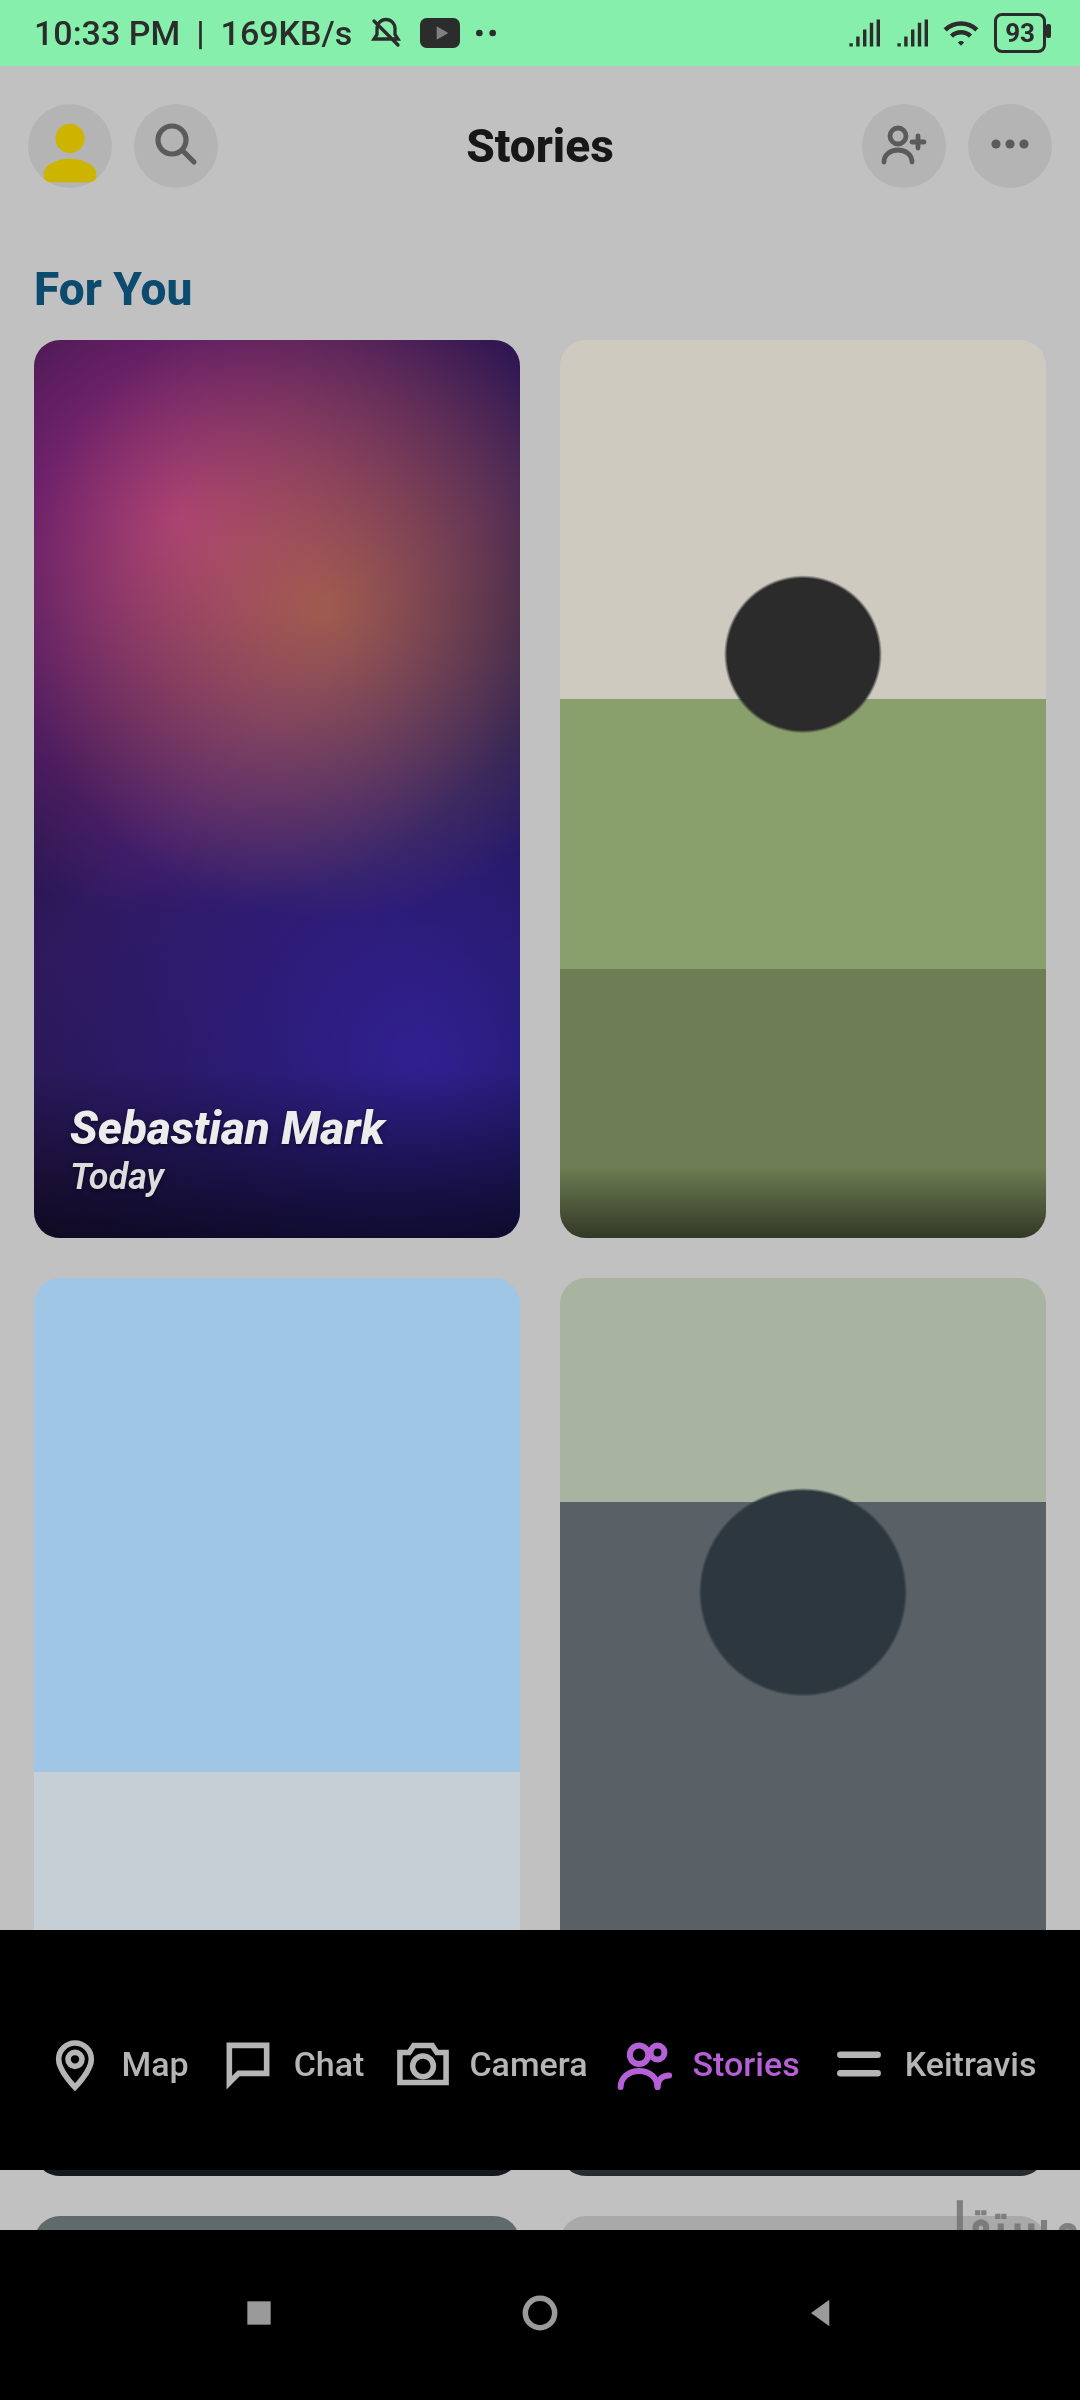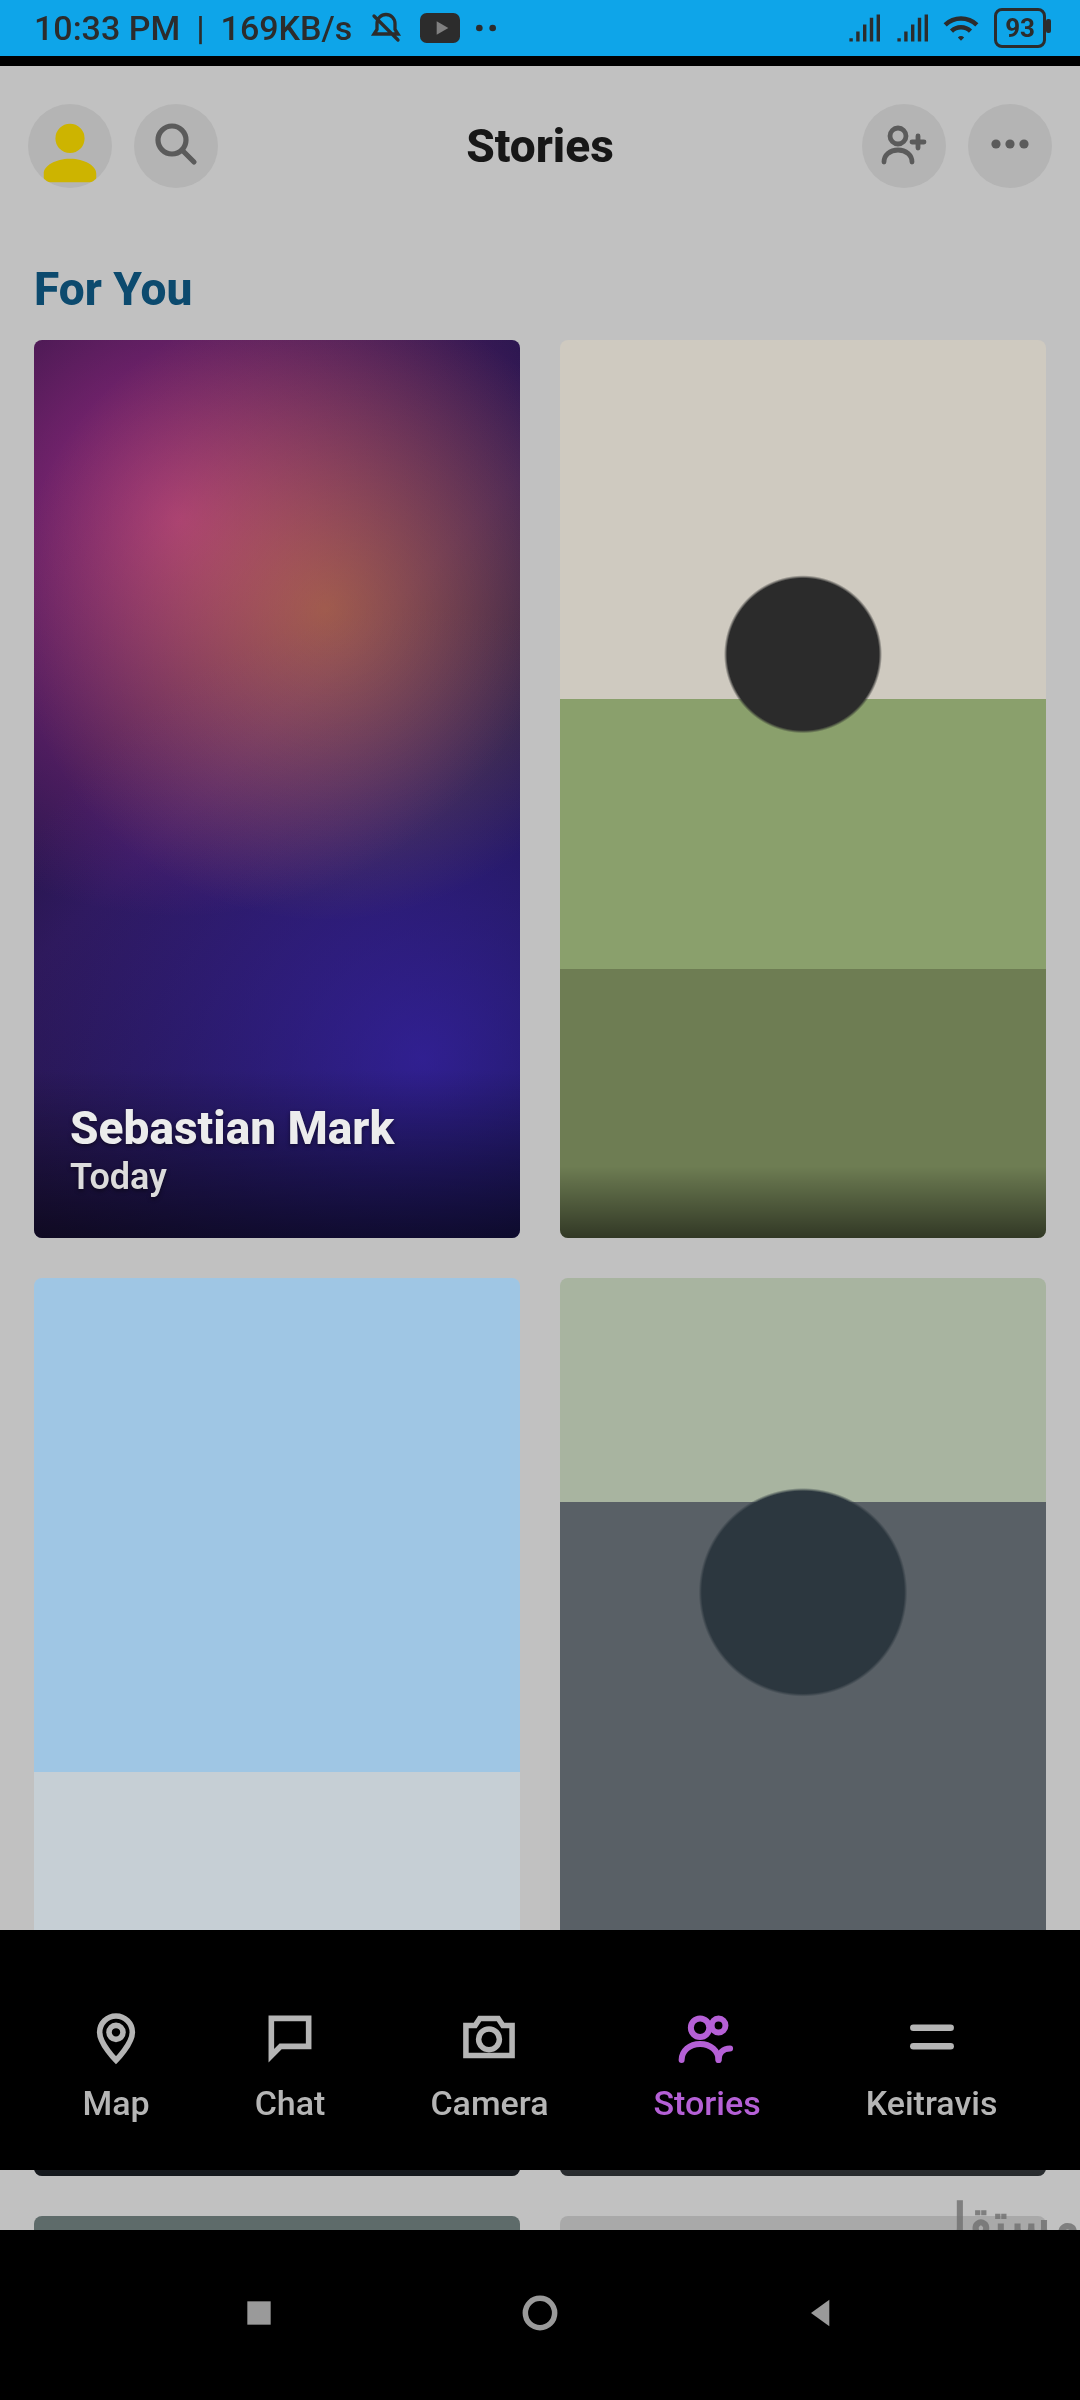--- a/index.html
+++ b/index.html
@@ -1,20 +1,20 @@
 <!DOCTYPE html>
 <html><head>
 <meta charset="utf-8">
 <style>
   * { margin: 0; padding: 0; box-sizing: border-box; font-family: -apple-system, BlinkMacSystemFont, "Segoe UI", Roboto, sans-serif; }
   html, body { width: 1080px; height: 2400px; background: #000; position: relative; overflow: hidden; }
 
   
   .status-bar {
-    height: 56px; width: 100%; background: #0ea5e9;
+    height: 66px; width: 100%; background: #86efac;
     display: flex; align-items: center; justify-content: space-between;
     padding: 16px 34px; color: #2c2c2c; font-size: 34px; font-weight: 500;
   }
   .status-left { display: flex; align-items: center; gap: 16px; }
   .status-right { display: flex; align-items: center; gap: 14px; }
   .status-ico { display: inline-flex; align-items: flex-end; }
 
   
   .surface {
     position: absolute; left: 0; right: 0; top: 66px;
@@ -46,22 +46,22 @@
     font-size: 46px; font-weight: 800; color: #0c4a6e;
     padding: 36px 34px 24px;
   }
 
   
   .grid {
     display: grid; grid-template-columns: 1fr 1fr; gap: 40px;
     padding: 0 34px 40px;
   }
   .card {
-    position: relative; border-radius: 8px; overflow: hidden;
-    height: 898px; background:#555;
+    position: relative; border-radius: 26px; overflow: hidden;
+    height: 898px; background:#555;font-style:italic;
   }
   .card.small { height: 320px; }
   .card-overlay {
     position:absolute; left:0; right:0; bottom:0;
     padding: 32px 36px 40px;
     background: linear-gradient(to top, rgba(0,0,0,0.55), rgba(0,0,0,0));
   }
   .card-name {
     color:#ececec; font-size: 46px; font-weight: 800; line-height:1.15;
     text-shadow: 0 2px 4px rgba(0,0,0,.45);
@@ -97,21 +97,21 @@
     repeating-linear-gradient(0deg,#b8b8b8 0 18px,#a9a9a9 18px 36px);
   }
 
   
   .bottom-nav {
     position:absolute; left:0; right:0; bottom:230px; height:240px;
     background:#000; display:flex; justify-content:space-around; align-items:center;
     padding: 28px 30px 0;
   }
   .nav-item {
-    display:flex; flex-direction:column; align-items:center; gap:14px; color:#b5b5b5;
+    display:flex; flex-direction:row; align-items:center; gap:14px; color:#b5b5b5;
     font-size: 34px; font-weight:500;
   }
   .nav-item.active { color:#b560d6; }
   .nav-ico { width:64px; height:64px; display:flex; align-items:center; justify-content:center; }
   .nav-item.active .nav-ico svg * { stroke:#b560d6; fill:none; }
 
   
   .sys-nav {
     position:absolute; left:0; right:0; bottom:0; height:170px; background:#000;
     display:flex; align-items:center; justify-content:space-around; padding:0 120px;

